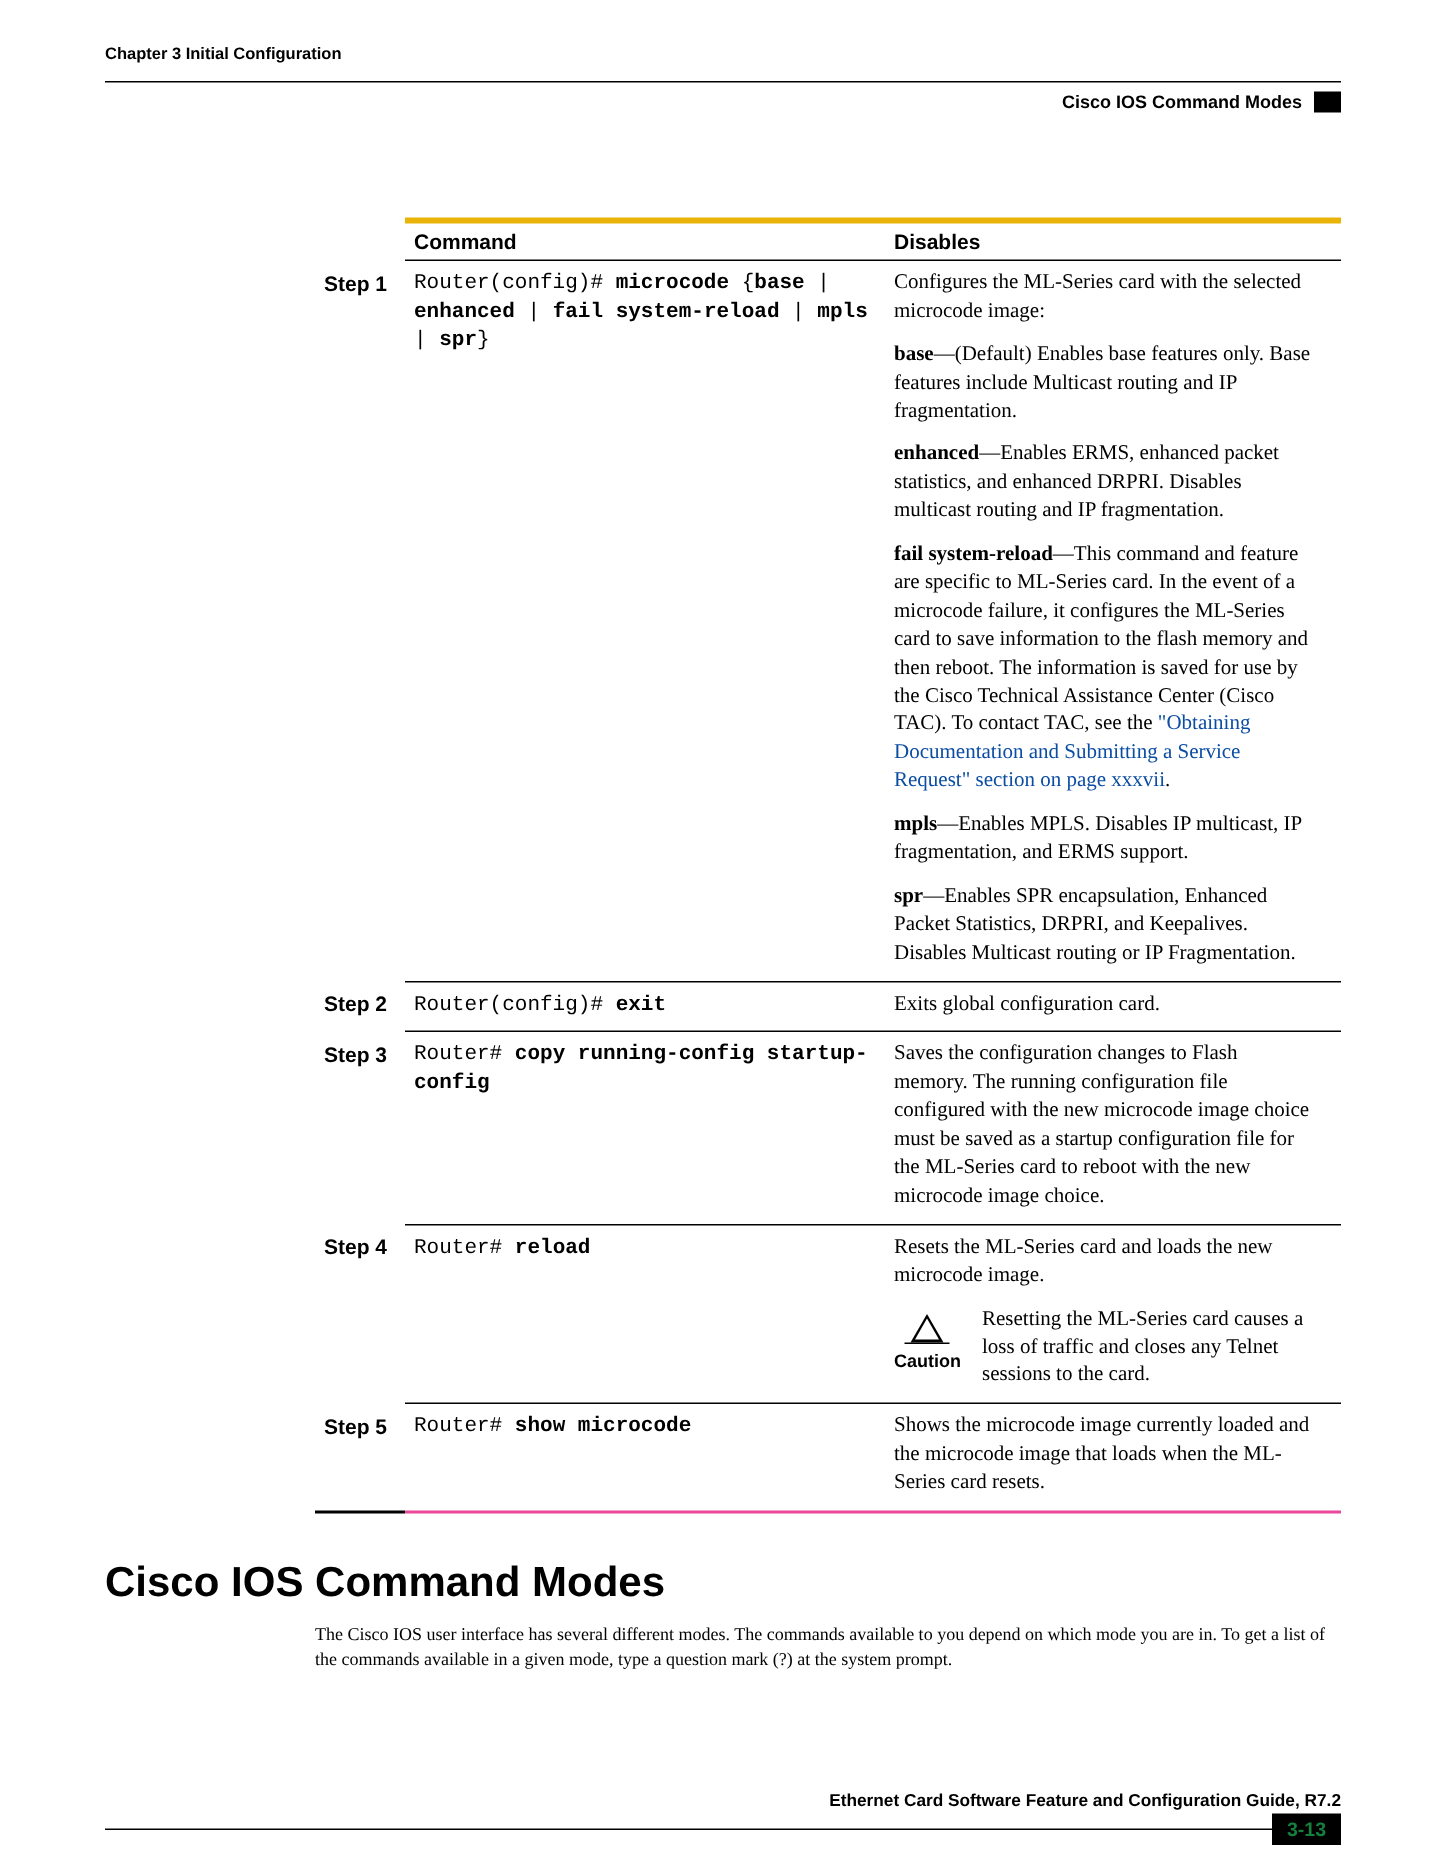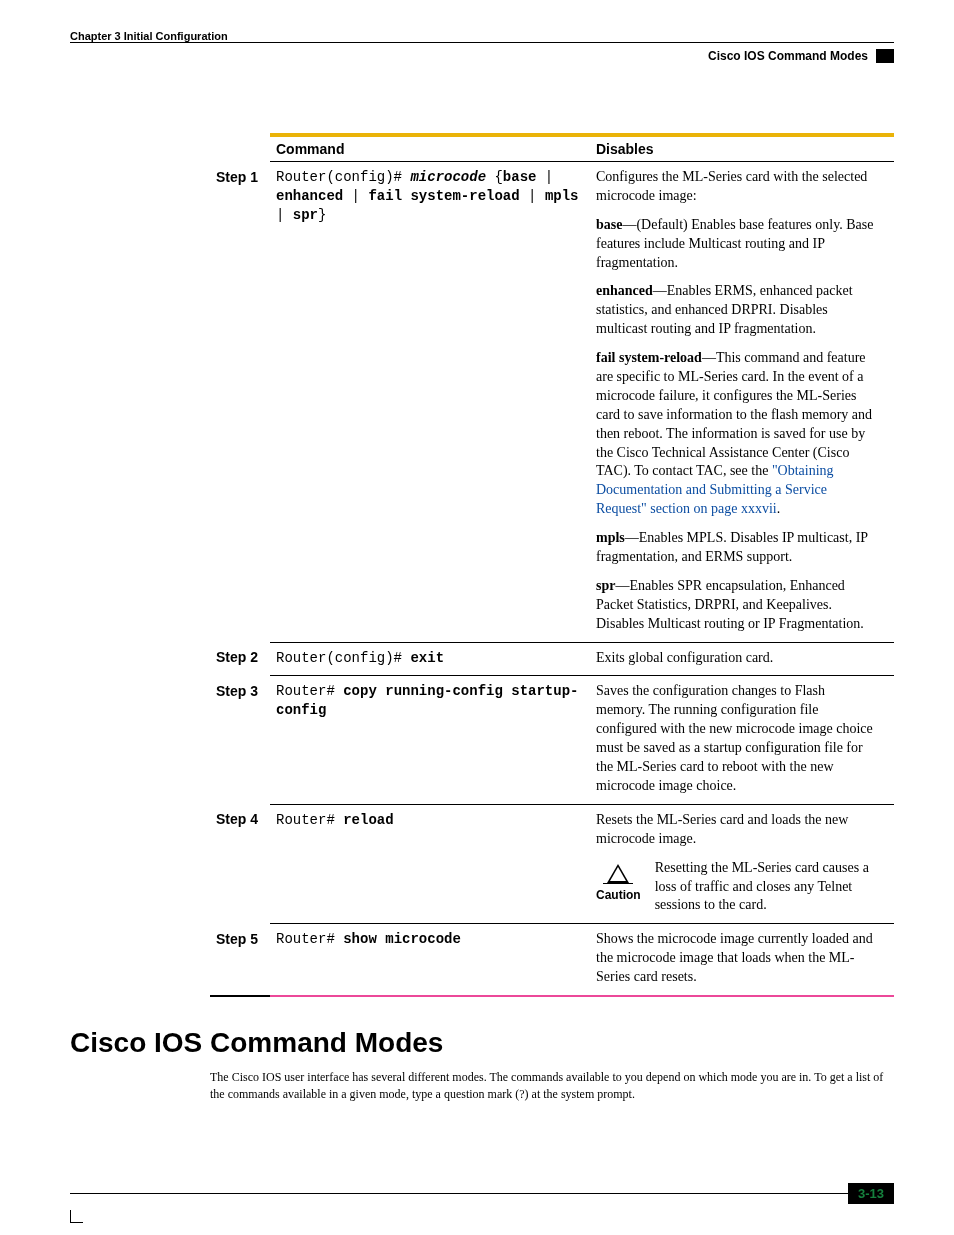--- a/index.html
+++ b/index.html
@@ -13,21 +13,21 @@
   }
   .page {
     padding: 30px 60px 30px 70px;
     box-sizing: border-box;
     width: 954px;
   }
   .running-header {
     font-family: Arial, Helvetica, sans-serif;
     font-weight: bold;
     font-size: 11px;
-    margin-bottom: 0;
+    margin-bottom: 12px;
   }
   .header-rule { border: 0; border-top: 1px solid #000; margin: 0 0 6px 0; }
   .topic-bar {
     display: flex; justify-content: flex-end; align-items: center; gap: 8px;
     font-family: Arial, Helvetica, sans-serif; font-weight: bold; font-size: 12px;
     margin-bottom: 70px;
   }
   .black-box { width: 18px; height: 14px; background: #000; }
   .content { margin-left: 140px; }
 
@@ -60,21 +60,21 @@
     border-bottom: none !important;
     padding-right: 0;
   }
   td.step-cell.last { border-bottom: 2px solid #000 !important; }
   td.cmd-cell {
     font-family: "Courier New", Courier, monospace;
     font-size: 12px;
     line-height: 1.5;
   }
   .mono-b { font-weight: bold; }
-  .mono-bi { font-weight: bold; font-style: italic; }
+  .mono-bi { font-weight: bold; }
   .purpose p { margin: 0 12px 10px 0; }
   .purpose p:last-child { margin-bottom: 0; }
   .link { color: #0b4da2; }
 
   .caution-block { display: flex; align-items: flex-start; gap: 14px; margin-top: 8px; }
   .caution-label-col { display: flex; flex-direction: column; align-items: center; font-family: Arial, Helvetica, sans-serif; font-weight: bold; font-size: 12px; }
   .caution-icon { width: 30px; height: 24px; display:flex; align-items:flex-end; justify-content:center; border-bottom:1.5px solid #000; margin-bottom:3px;}
   .caution-triangle {
     width: 0; height: 0;
     border-left: 11px solid transparent;
@@ -200,20 +200,21 @@
         </tr>
       </tbody>
     </table>
 
     <h1 class="section">Cisco IOS Command Modes</h1>
     <p class="body-para">The Cisco IOS user interface has several different modes. The commands available to you depend on which mode you are in. To get a list of the commands available in a given mode, type a question mark (?) at the system prompt.</p>
 
   </div>
 
   <div class="footer">
+    <div class="footer-title">Ethernet Card Software Feature and Configuration Guide, R7.2</div>
     <div class="footer-rule-row">
       <div class="footer-rule"></div>
       <div class="page-num-box">3-13</div>
     </div>
     <div class="corner-mark"></div>
   </div>
 
 </div>
 
 </body></html>

